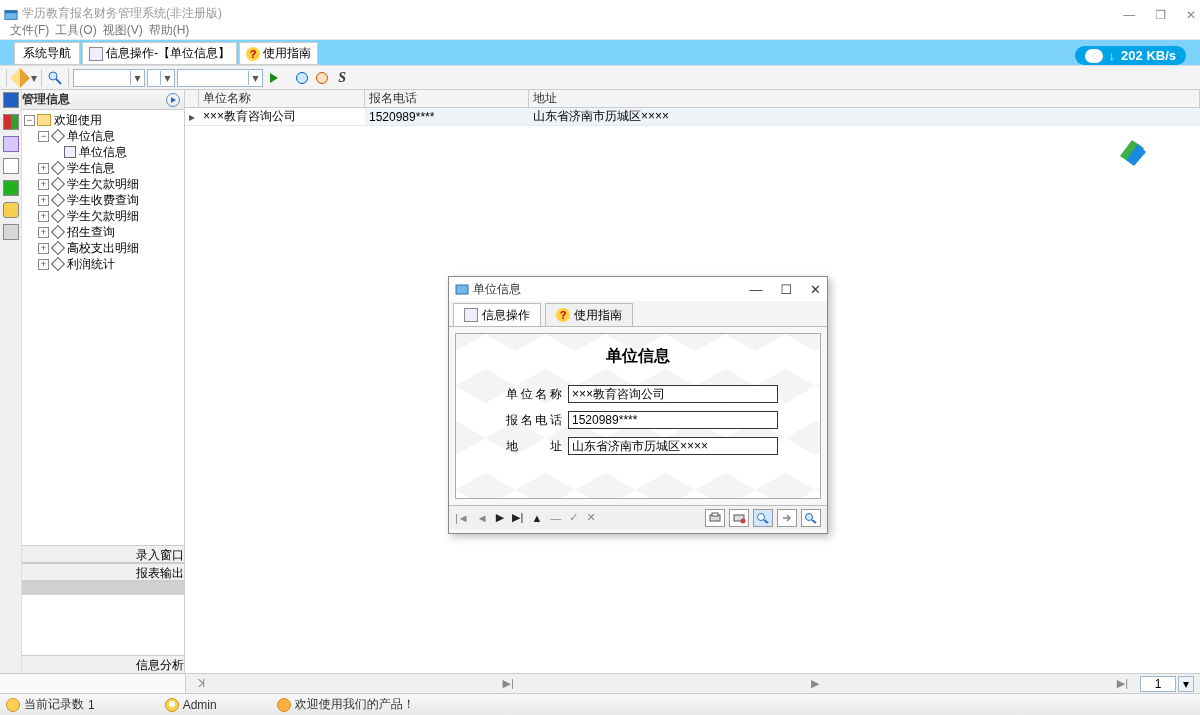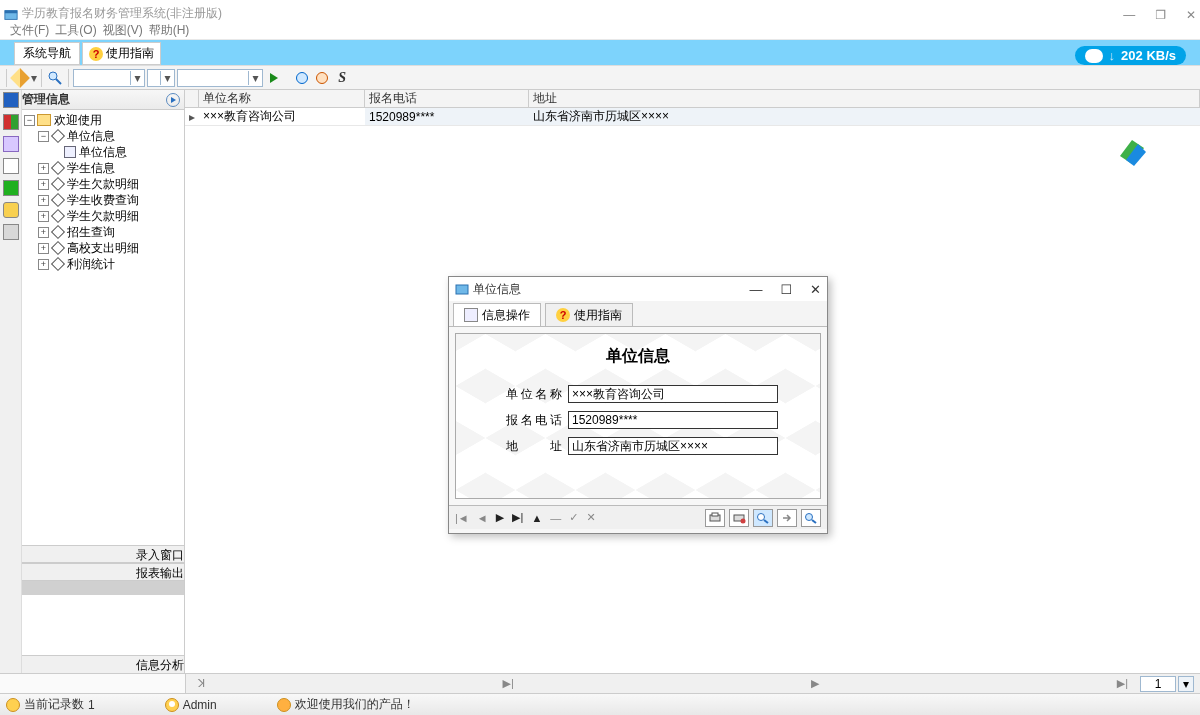--- a/index.html
+++ b/index.html
@@ -145,20 +145,24 @@
 <div class="menubar">
   <span>文件(F)</span>
   <span>工具(O)</span>
   <span>视图(V)</span>
   <span>帮助(H)</span>
 </div>
 
 <div class="top-toolbar">
   <span class="nav-btn">
     <span>系统导航</span>
+  </span>
+  <span class="tab-btn active">
+    <span class="tab-ico"></span>
+    <span>信息操作-【单位信息】</span>
   </span>
   <span class="tab-btn">
     <span class="help-ico">?</span>
     <span>使用指南</span>
   </span>
   <span class="spacer"></span>
   <span class="netspeed">
     <span class="cloud"></span>
     <span class="arrow">↓</span>
     <span>202 KB/s</span>

